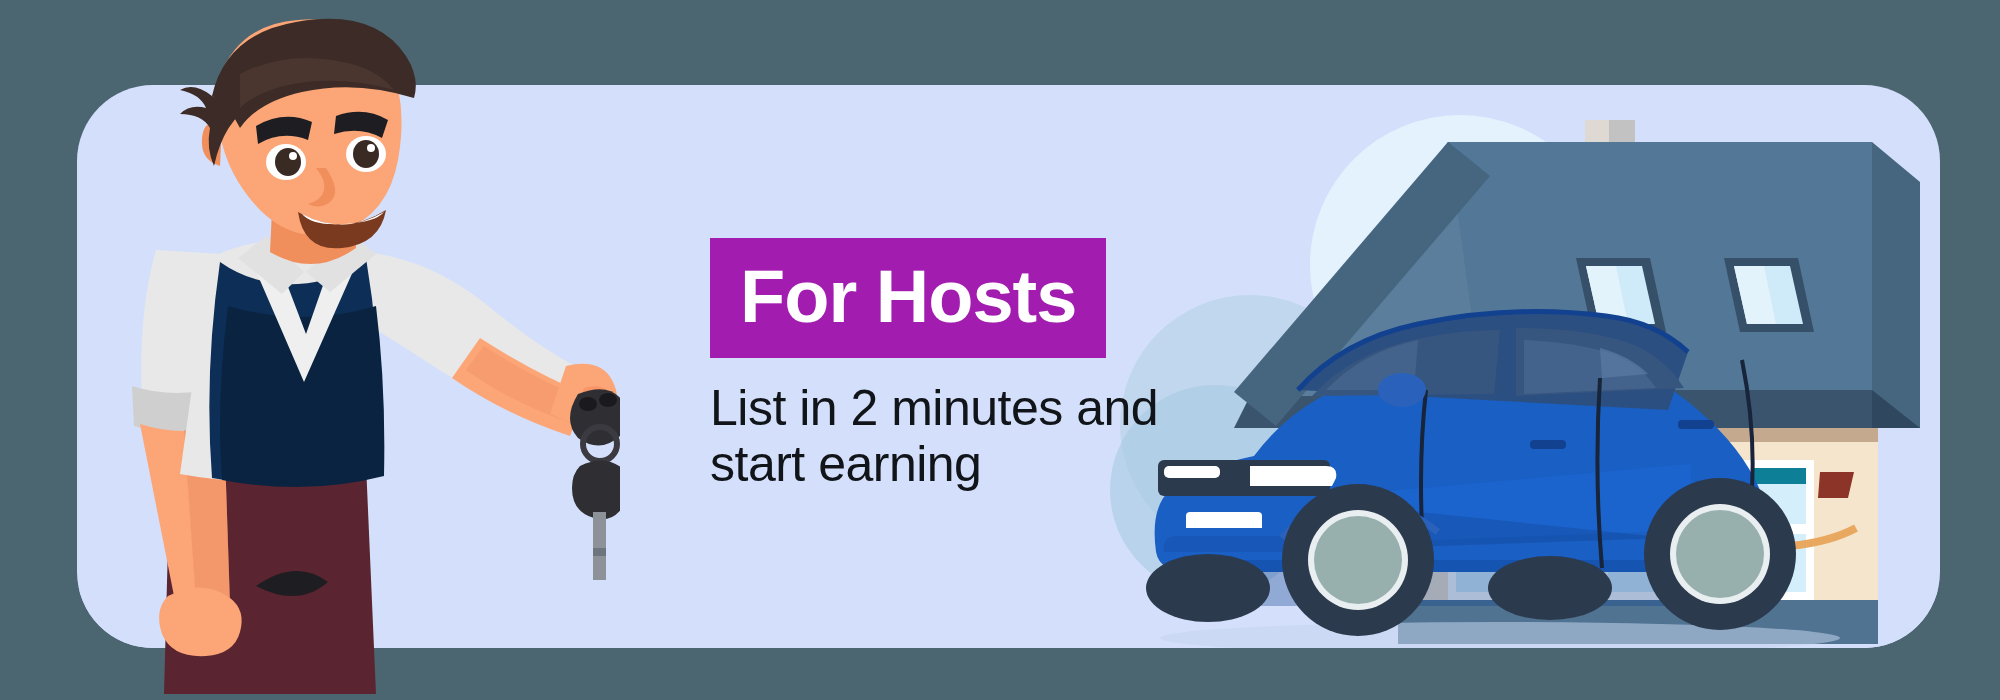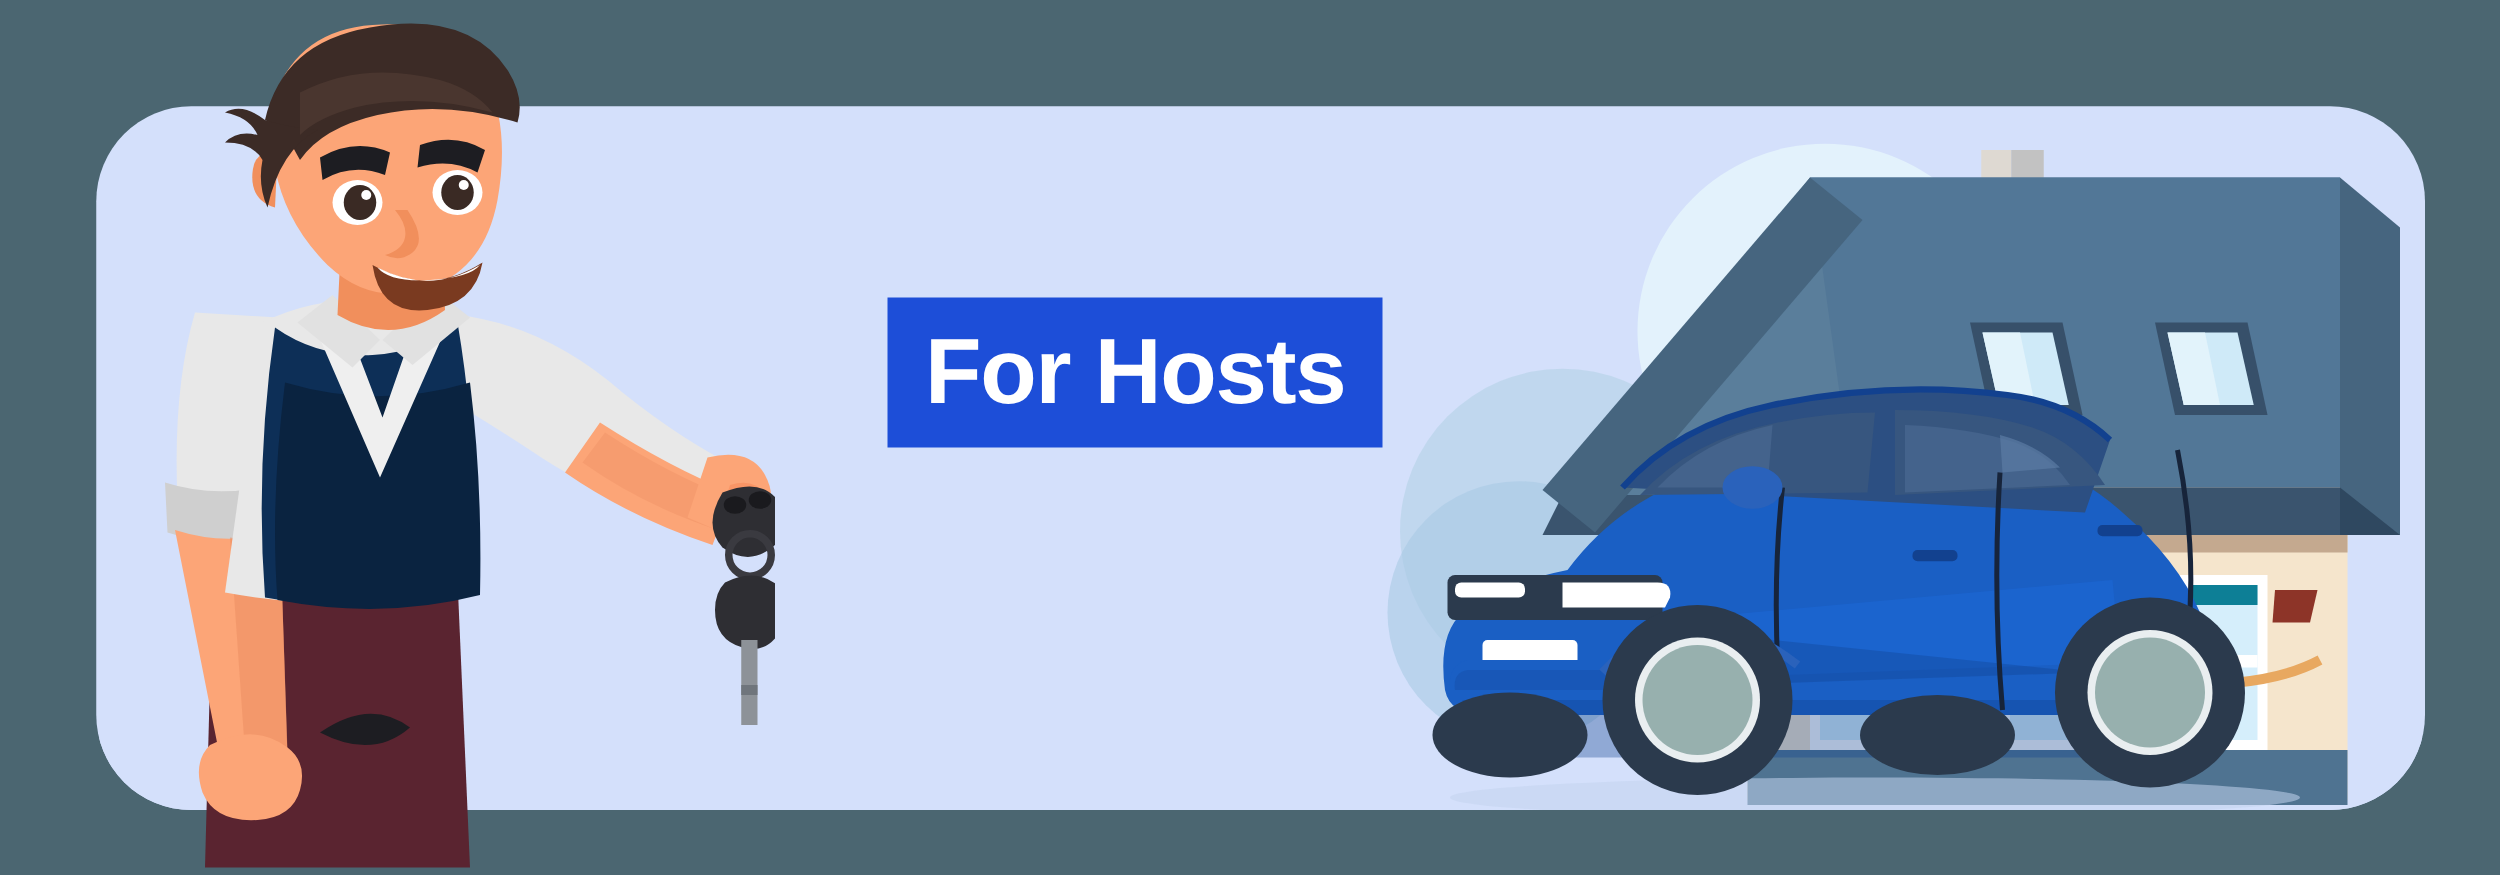--- a/index.html
+++ b/index.html
@@ -17,21 +17,21 @@
   }
   
   .blob-a{position:absolute;right:330px;top:30px;width:300px;height:300px;border-radius:50%;background:#e3f2fc;}
   .blob-b{position:absolute;right:560px;top:210px;width:260px;height:260px;border-radius:50%;background:#b9d4ea;opacity:.75;}
   .blob-c{position:absolute;right:620px;top:300px;width:210px;height:210px;border-radius:50%;background:#a9c9e4;opacity:.6;}
   .floor{position:absolute;left:0;right:0;bottom:0;height:58px;background:#d4e0fb;}
 
   
   .textblock{position:absolute;left:710px;top:238px;width:520px;}
   .badge{
-    display:inline-block;background:#1d4ed8;color:#ffffff;
+    display:inline-block;background:#a21caf;color:#ffffff;
     font-size:74px;line-height:1;font-weight:bold;
     letter-spacing:-1px;padding:22px 30px 24px 30px;
   }
   .subtitle{
     margin-top:22px;color:#111418;font-size:50px;line-height:1.12;
     font-weight:400;letter-spacing:-.5px;max-width:470px;
   }
 
   
   .person{position:absolute;left:60px;top:0;width:560px;height:700px;}
@@ -261,15 +261,16 @@
         <circle cx="540" cy="444" r="17" fill="none" stroke="#3a3a40" stroke-width="6"></circle>
         <path d="M520 466 q24 -12 42 2 q14 14 4 34 q-12 22 -32 16 q-22 -6 -22 -30 q0 -14 8 -22 Z" fill="#2e2e33"></path>
         <rect x="533" y="512" width="13" height="68" fill="#8d9298"></rect>
         <rect x="533" y="548" width="13" height="8" fill="#6f757c"></rect>
       </g>
     </svg>
   </div>
 
   <div class="textblock">
     <div class="badge">For Hosts</div>
+    <div class="subtitle">List in 2 minutes and start earning</div>
   </div>
 
 </div>
 
 </body></html>

